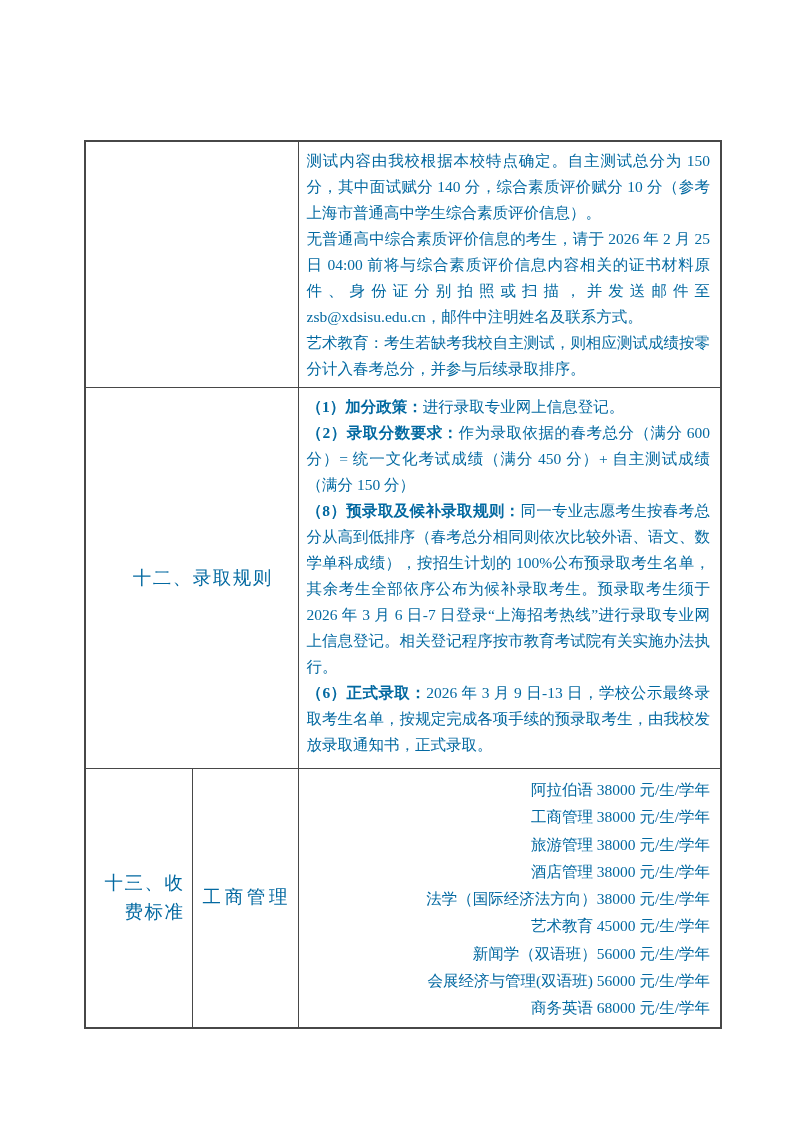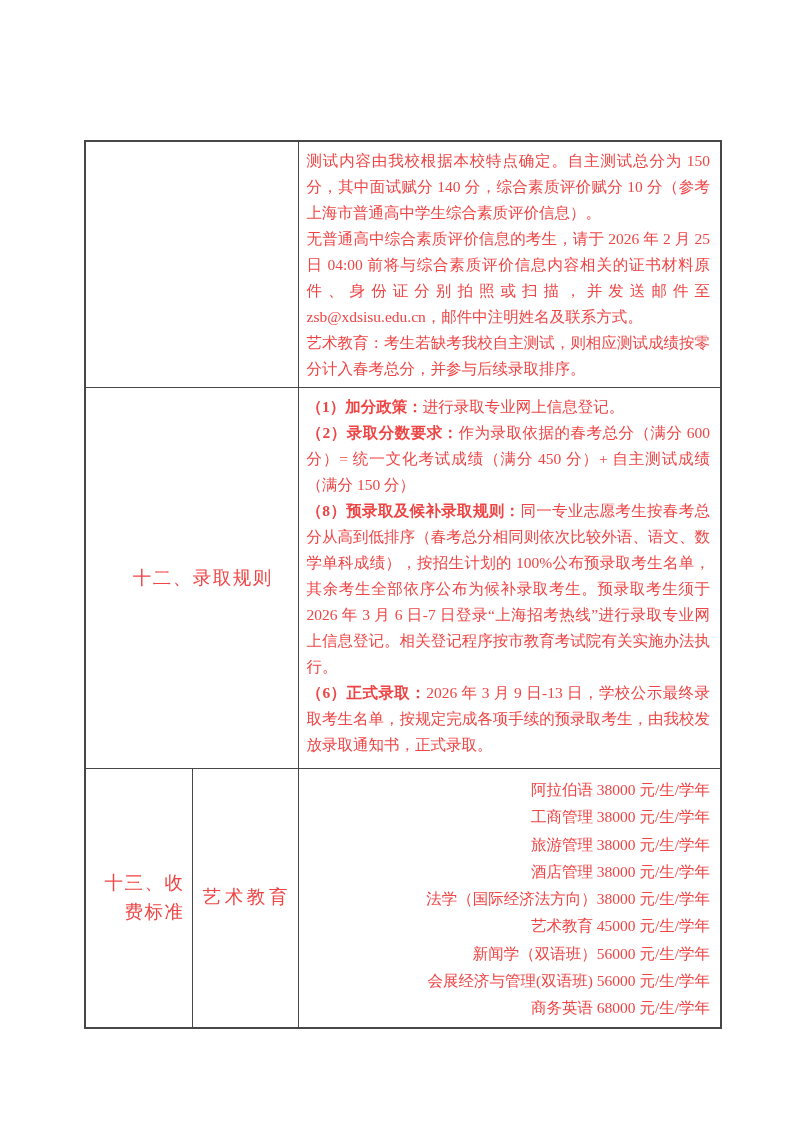--- a/index.html
+++ b/index.html
@@ -2,21 +2,21 @@
 <html><head>
 <meta charset="utf-8">
 <style>
   html, body { margin: 0; padding: 0; background: #ffffff; }
   .page {
     position: relative;
     width: 800px;
     height: 1132px;
     background: #ffffff;
     font-family: "Liberation Serif", "DejaVu Serif", serif;
-    color: #ef4444;
+    color: #0369a1;
     overflow: hidden;
   }
   table.doc-table {
     position: absolute;
     left: 84px;
     top: 140px;
     width: 638px;
     border-collapse: collapse;
     table-layout: fixed;
     border: 2px solid #474747;
@@ -104,21 +104,21 @@
         <p><span class="lead">（8）预录取及候补录取规则：</span><span>同一专业志愿考生按春考总分从高到低排序（春考总分相同则依次比较外语、语文、数学单科成绩），按招生计划的 100%公布预录取考生名单，其余考生全部依序公布为候补录取考生。预录取考生须于 2026 年 3 月 6 日-7 日登录“上海招考热线”进行录取专业网上信息登记。相关登记程序按市教育考试院有关实施办法执行。</span></p>
         <p><span class="lead">（6）正式录取：</span><span>2026 年 3 月 9 日-13 日，学校公示最终录取考生名单，按规定完成各项手续的预录取考生，由我校发放录取通知书，正式录取。</span></p>
       </td>
     </tr>
 
     <tr class="row-fees">
       <td class="label-cell">
         <div class="row-label row-label-fees">十三、收费标准</div>
       </td>
       <td class="label-cell">
-        <div class="sub-label">艺术教育</div>
+        <div class="sub-label">工商管理</div>
       </td>
       <td class="fees-cell">
         <div class="fee-line">阿拉伯语 38000 元/生/学年</div>
         <div class="fee-line">工商管理 38000 元/生/学年</div>
         <div class="fee-line">旅游管理 38000 元/生/学年</div>
         <div class="fee-line">酒店管理 38000 元/生/学年</div>
         <div class="fee-line">法学（国际经济法方向）38000 元/生/学年</div>
         <div class="fee-line">艺术教育 45000 元/生/学年</div>
         <div class="fee-line">新闻学（双语班）56000 元/生/学年</div>
         <div class="fee-line">会展经济与管理(双语班) 56000 元/生/学年</div>

